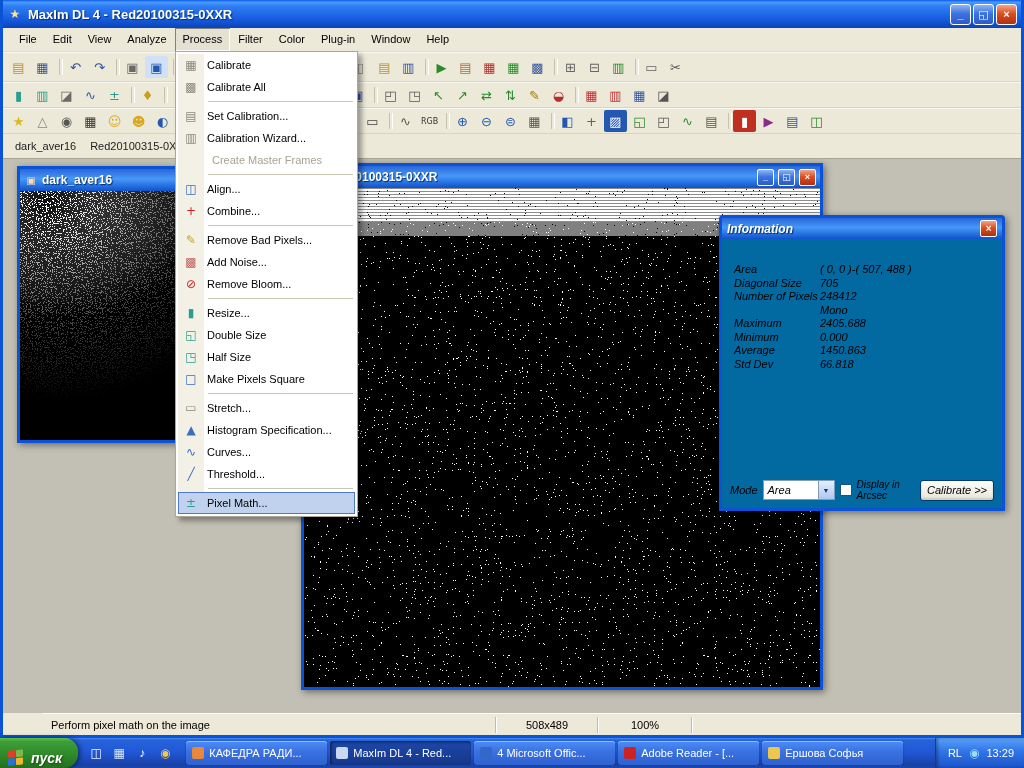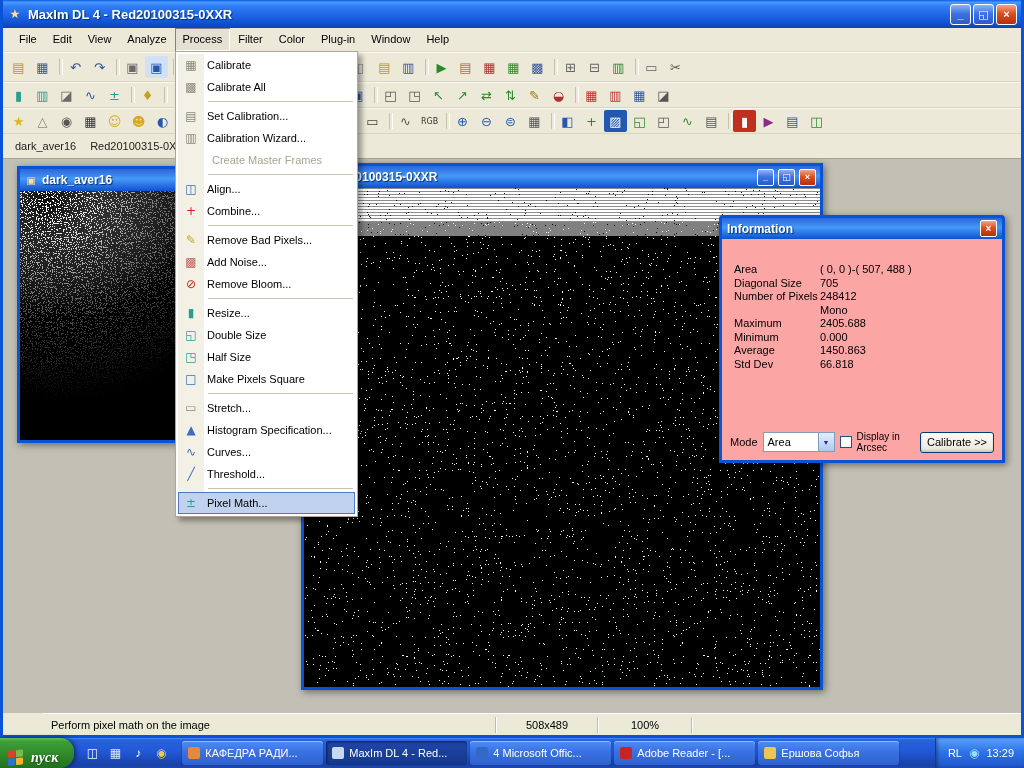--- a/index.html
+++ b/index.html
@@ -54,23 +54,23 @@
             display:flex; align-items:center; justify-content:center; font-size:9px; font-weight:bold; color:#fff;
             background:linear-gradient(180deg,#8fb4f4,#3c74e0 45%,#2d5ac8); text-shadow:none; }
   .cw-btn.close { background:linear-gradient(180deg,#f0a58a,#dd4f20 45%,#b03010); }
   .cw-body { flex:1; position:relative; background:#000; overflow:hidden; }
   .win-dark { left:14px; top:7px; width:290px; height:277px; z-index:1; }
   .win-red  { left:298px; top:4px; width:522px; height:527px; z-index:2; }
   .win-red .cw-body { box-shadow:inset 1px 0 0 #fff; }
   .fill { position:absolute; inset:0; width:100%; height:100%; display:block; }
 
   
-  .info-win { position:absolute; left:716px; top:56px; width:286px; height:248px; z-index:3;
-              border:3px solid #0a52d6; border-radius:4px 4px 0 0; background:#fca5a5;
-              box-shadow:2px 2px 7px rgba(0,0,0,.45); display:flex; flex-direction:column; }
+  .info-win { position:absolute; left:716px; top:56px; width:286px; height:296px; z-index:3;
+              border:3px solid #0a52d6; border-radius:4px 4px 0 0; background:#0369a1;
+              box-shadow:2px 2px 7px rgba(0,0,0,.45); display:flex; flex-direction:column;font-style:italic; }
   .info-title { height:21px; flex:none; display:flex; align-items:center; justify-content:space-between; padding:0 5px;
     background:linear-gradient(180deg,#2a66d8 0%,#4698f8 45%,#0f52cc 100%);
     color:#fff; font-weight:bold; font-size:12px; text-shadow:1px 1px 1px #00306a; }
   .info-close { width:17px; height:17px; border:1px solid #fff; border-radius:2px; color:#fff; font-weight:bold;
     display:flex; align-items:center; justify-content:center; font-size:10px; text-shadow:none;
     background:linear-gradient(180deg,#f0a58a,#dd4f20 45%,#b03010); }
   .info-body { flex:1; position:relative; padding:24px 0 0 12px; font-size:11px; }
   .info-row { display:flex; line-height:13.5px; }
   .info-label { width:86px; flex:none; }
   .info-value { flex:1; }
@@ -106,21 +106,21 @@
   .sb-zoom { width:92px; text-align:center; }
   .sb-sep { width:2px; height:16px; border-left:1px solid #c0bcab; border-right:1px solid #fff; }
   .sb-rest { flex:1; }
 
   
   .taskbar { position:absolute; left:0; right:0; bottom:0; height:30px; display:flex; align-items:center;
     background:linear-gradient(180deg,#4a90f8 0%,#2763d8 6%,#2158d8 45%,#1941a5 90%,#1c47b0 100%); }
   .start-btn { height:30px; padding:10px 16px 0 8px; display:flex; align-items:center; gap:6px; flex:none;
     background:linear-gradient(180deg,#5bc04a 0%,#3d9e37 12%,#2f8a2a 55%,#236f1f 100%);
     border-radius:0 14px 14px 0; box-shadow:2px 0 5px rgba(0,0,0,.5);
-    color:#fff; font-weight:bold; font-style:italic; font-size:14px; text-shadow:1px 1px 2px #1a4a14;font-family:Liberation Serif, serif; }
+    color:#fff; font-weight:bold; font-style:italic; font-size:14px; text-shadow:1px 1px 2px #1a4a14; }
   .flag { width:17px; height:16px; display:grid; grid-template-columns:7px 7px; grid-template-rows:7px 7px;
           gap:1px; transform:skewY(-6deg); }
   .flag-cell { border-radius:1px; }
   .quick { display:flex; gap:5px; align-items:center; padding:0 9px; flex:none; }
   .ql-icon { width:18px; height:18px; display:flex; align-items:center; justify-content:center; font-size:12px; }
   .tasks { flex:1; display:flex; gap:3px; align-items:center; padding:0 3px; overflow:hidden; }
   .task-btn { width:141px; min-width:0; height:24px; border-radius:3px; display:flex; align-items:center; gap:5px;
     padding:0 6px; color:#fff; font-size:11px; white-space:nowrap; overflow:hidden;
     background:linear-gradient(180deg,#4e8df8,#3a71e0 45%,#2e61cf);
     box-shadow:inset 0 1px 0 rgba(255,255,255,.4), 0 1px 2px rgba(0,0,0,.35); }

